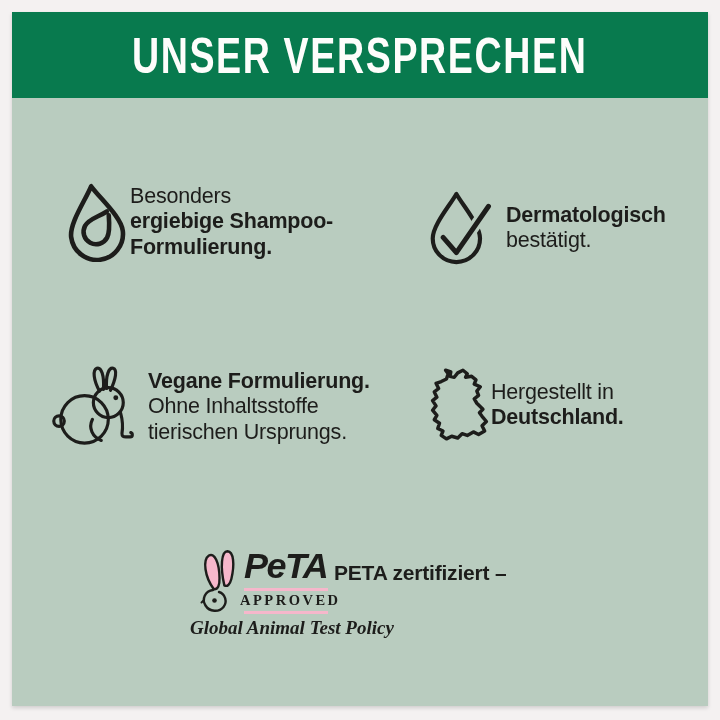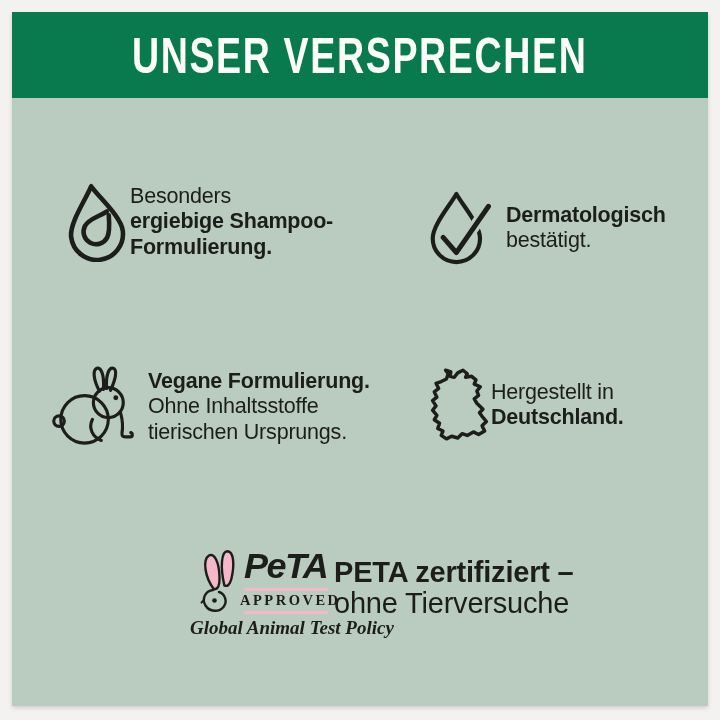--- a/index.html
+++ b/index.html
@@ -108,21 +108,21 @@
     position:absolute; left:-8px; top:71px; width:152px;
     text-align:center;
     font-family:"Liberation Serif", serif;
     font-weight:700; font-style:italic;
     font-size:19px;
     white-space:nowrap;
   }
   #item-peta-text{
     position:absolute;
     left:322px; top:545px;
-    font-size:29px;
+    font-size:21px;
     line-height:31px;
     letter-spacing:-0.2px;
   }
   #item-peta-text .line{display:block;}
 </style>
 </head>
 <body>
 
 <div class="card">
 
@@ -212,16 +212,15 @@
     </span>
     <span class="peta-brand">PeTA</span>
     <span class="peta-rule" id="peta-rule-1"></span>
     <span class="peta-approved">APPROVED</span>
     <span class="peta-rule" id="peta-rule-2"></span>
     <span class="peta-policy">Global Animal Test Policy</span>
   </div>
 
   <p id="item-peta-text">
     <span class="line bold">PETA zertifiziert –</span>
-    <span class="line">ohne Tierversuche</span>
   </p>
 
 </div>
 
 </body></html>

